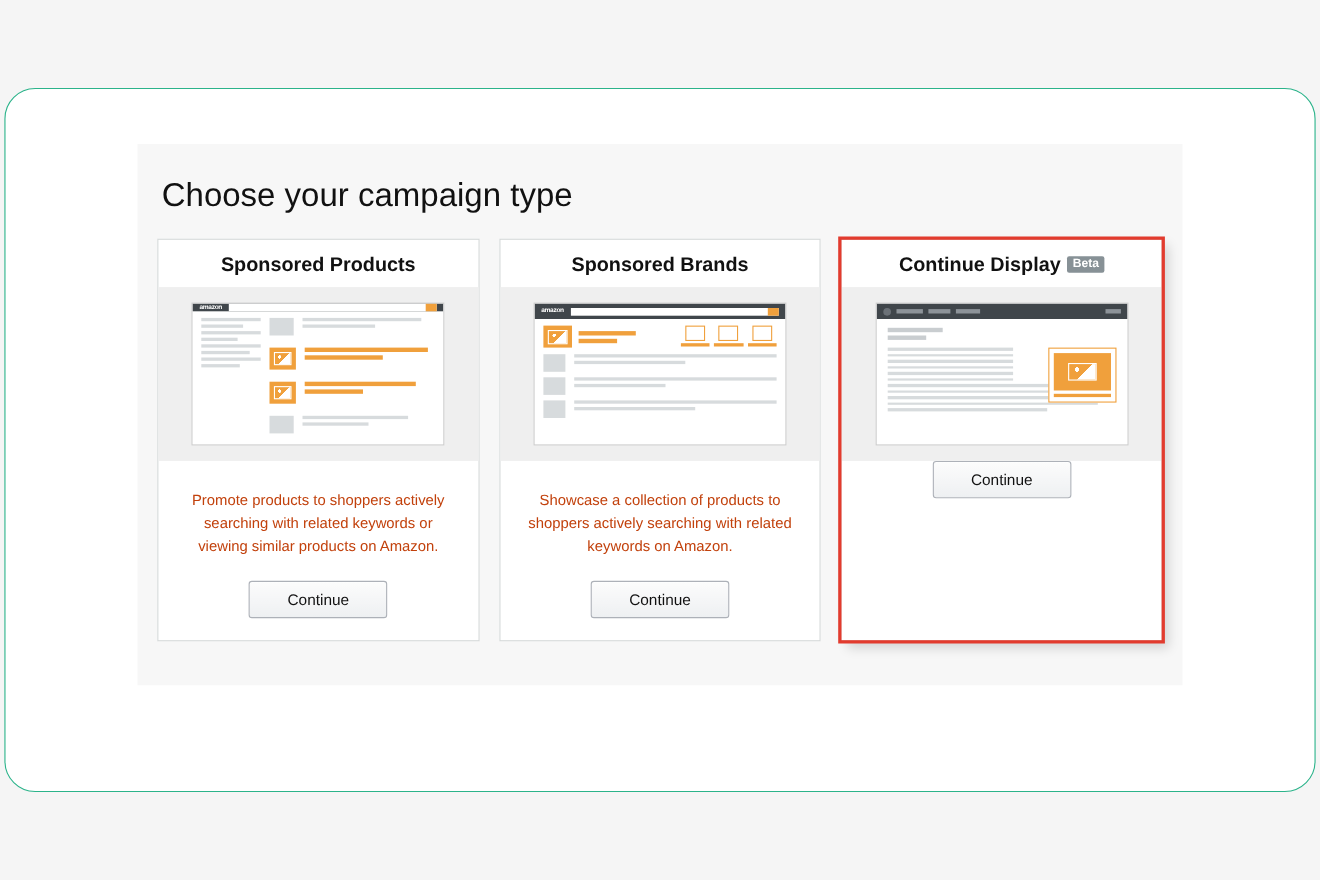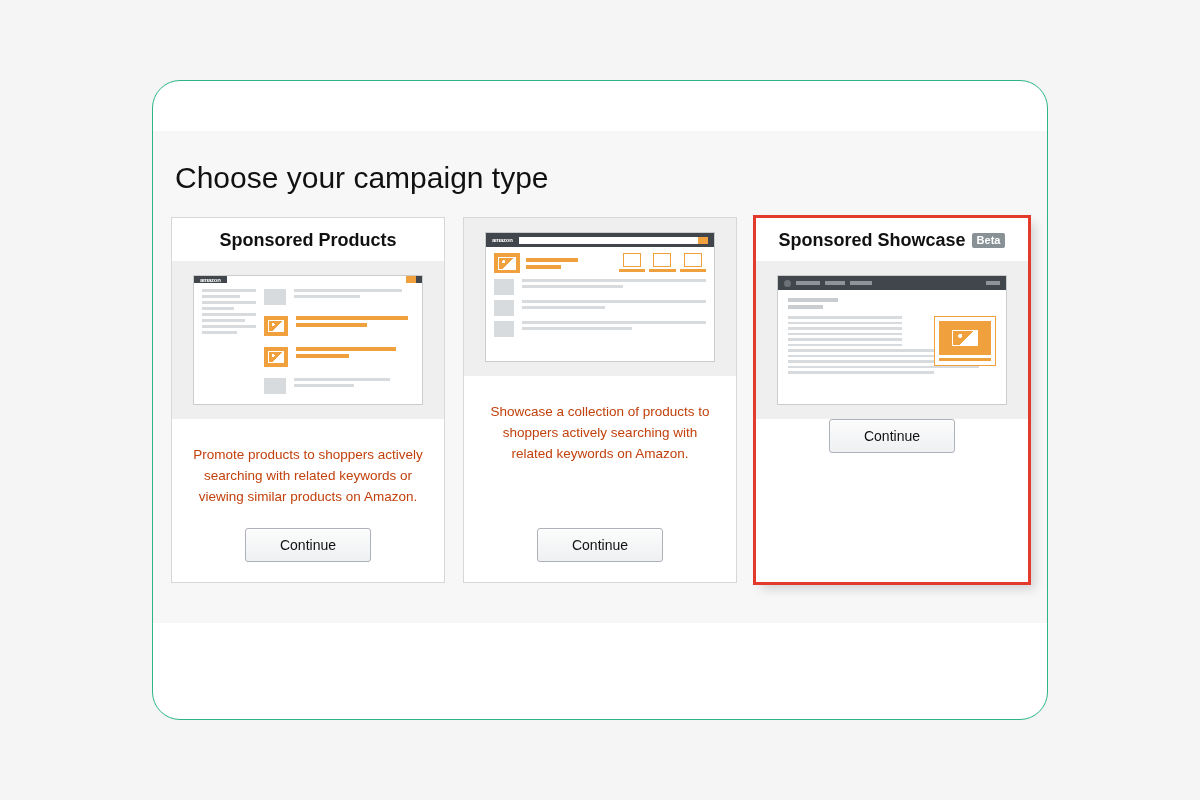--- a/index.html
+++ b/index.html
@@ -6,21 +6,21 @@
   body {
     font-family: "Amazon Ember", Arial, sans-serif;
     background: #f5f5f5;
     width: 1200px;
     height: 800px;
     display: flex;
     align-items: center;
     justify-content: center;
   }
   .outer-frame {
-    width: 896px;
+    width: 1192px;
     height: 640px;
     background: #ffffff;
     border: 1.5px solid #2bb38a;
     border-radius: 28px;
     position: relative;
     display: flex;
     align-items: flex-start;
     justify-content: center;
     padding-top: 50px;
   }
@@ -260,20 +260,23 @@
             </div>
           </div>
         </div>
         <div class="card-desc">Promote products to shoppers actively searching with related keywords or viewing similar products on Amazon.</div>
         <div class="card-footer">
           <button class="continue-btn">Continue</button>
         </div>
       </div>
 
       <div class="card">
+        <div class="card-title">
+          <span>Sponsored Brands</span>
+        </div>
         <div class="preview-area">
           <div class="mock-browser">
             <div class="mock-topbar">
               <span class="mock-logo">amazon</span>
               <div class="mock-search">
                   <div class="mock-search-fill"></div>
                   <div class="mock-search-btn"></div>
                 </div>
             </div>
             <div class="mock-body">
@@ -323,21 +326,21 @@
           </div>
         </div>
         <div class="card-desc">Showcase a collection of products to shoppers actively searching with related keywords on Amazon.</div>
         <div class="card-footer">
           <button class="continue-btn">Continue</button>
         </div>
       </div>
 
       <div class="card highlighted">
         <div class="card-title">
-          <span>Sponsored Showcase</span>
+          <span>Continue Display</span>
           <span class="beta-badge">Beta</span>
         </div>
         <div class="preview-area">
           <div class="mock-browser">
             <div class="sd-top">
               <div class="mock-circle"></div>
               <div class="mock-bar" style="width:24px"></div>
               <div class="mock-bar" style="width:20px"></div>
               <div class="mock-bar" style="width:22px"></div>
               <div style="flex:1"></div>

